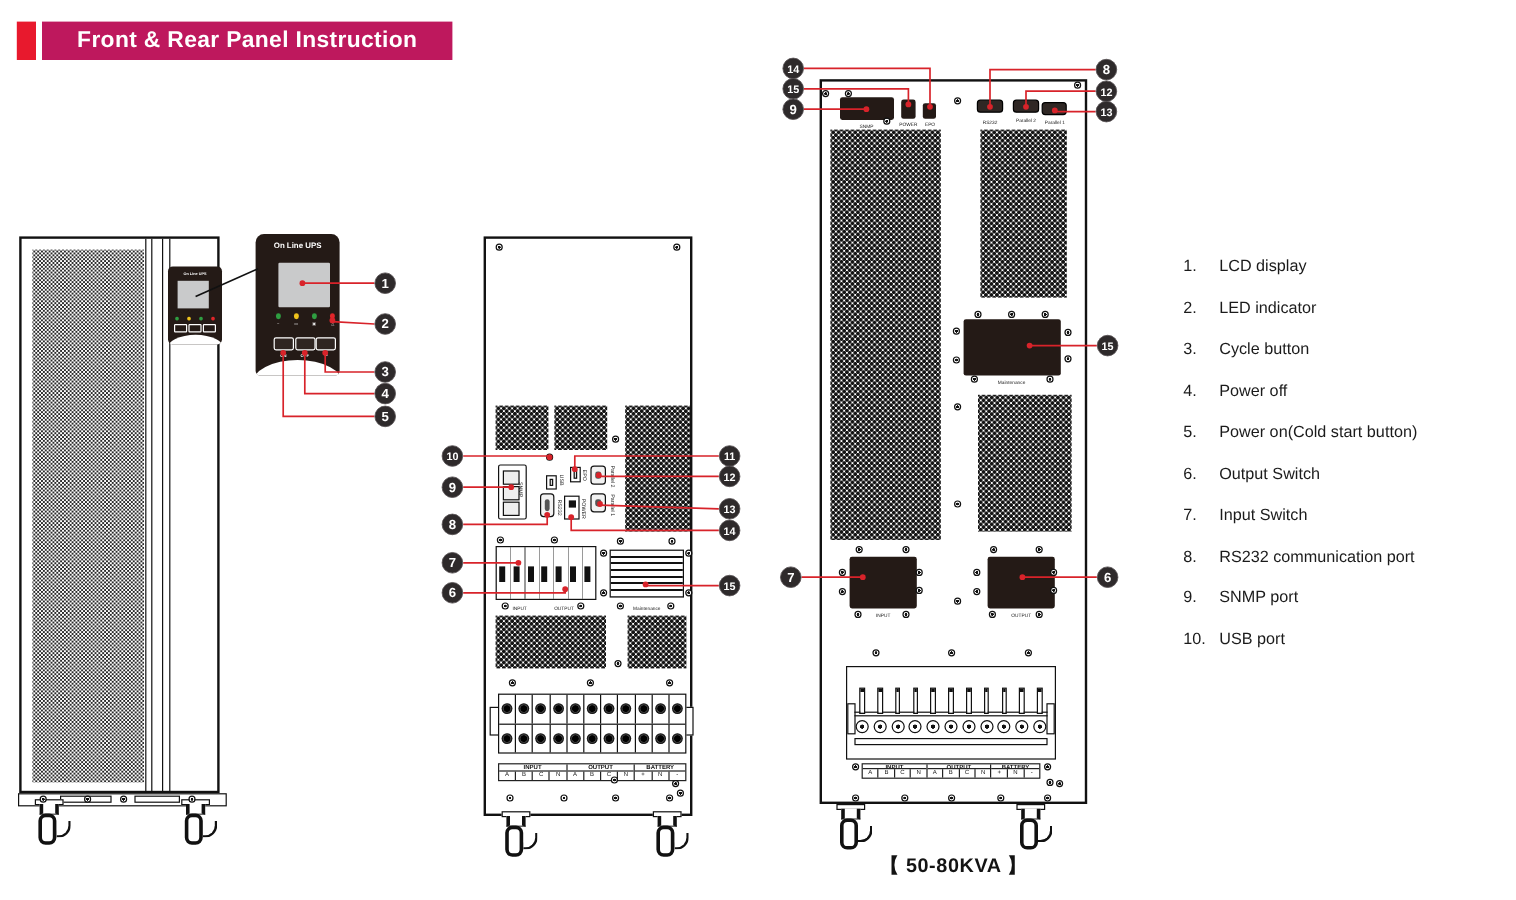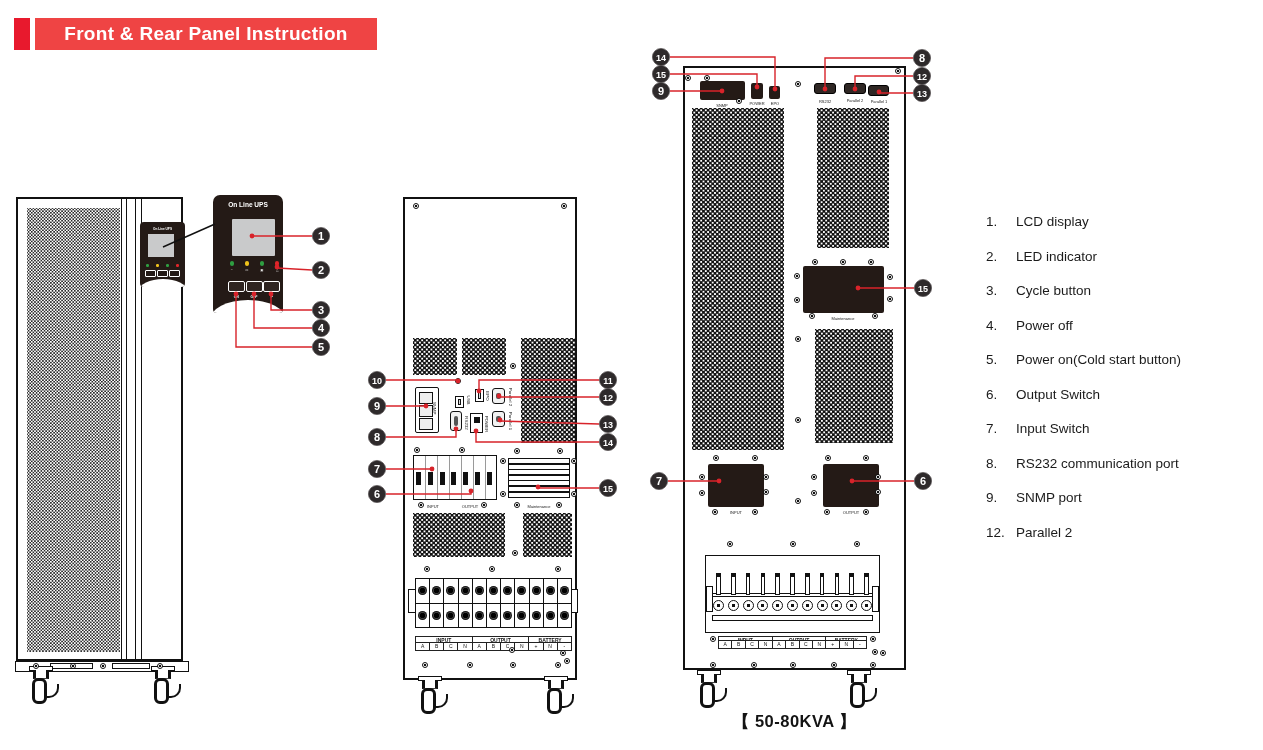--- a/index.html
+++ b/index.html
@@ -2,21 +2,21 @@
 <html><head>
 <meta charset="utf-8">
 <style>
   html,body{margin:0;padding:0;background:#fff;}
   #canvas{position:relative;width:1263px;height:750px;background:#fff;overflow:hidden;
           font-family:"Liberation Sans",sans-serif;}
   .abs{position:absolute;box-sizing:border-box;}
 
   
   .hdr-accent{left:14px;top:18px;width:16px;height:32px;background:#e8192d;}
-  .hdr-bar{left:35px;top:18px;width:342px;height:32px;background:#ef4444;display:flex;align-items:center;justify-content:center;}
+  .hdr-bar{left:35px;top:18px;width:342px;height:32px;background:#be185d;display:flex;align-items:center;justify-content:center;}
   .hdr-title{color:#fff;font-weight:bold;font-size:19px;letter-spacing:.3px;}
 
   
   .box{border:2px solid #111;background:#fff;}
   .thin{background:#111;}
   .screw{position:absolute;width:6px;height:6px;border:1px solid #111;border-radius:50%;
          background:radial-gradient(circle,#111 1.1px,#fff 1.3px);box-sizing:border-box;z-index:6;}
   .vent{background-image:radial-gradient(circle,#121212 1.5px,rgba(0,0,0,0) 1.7px),
                          radial-gradient(circle,#121212 1.5px,rgba(0,0,0,0) 1.7px);
         background-size:4.6px 4.6px;background-position:0 0,2.3px 2.3px;}
@@ -500,22 +500,22 @@
       </div>
       <div class="legend-item">
         <div class="lnum">8.</div>
         <div class="llabel">RS232 communication port</div>
       </div>
       <div class="legend-item">
         <div class="lnum">9.</div>
         <div class="llabel">SNMP port</div>
       </div>
       <div class="legend-item">
-        <div class="lnum">12.</div>
-        <div class="llabel">Parallel 2</div>
+        <div class="lnum">10.</div>
+        <div class="llabel">USB port</div>
       </div>
     </div>
 
   <svg id="overlay" width="1263" height="750" viewBox="0 0 1263 750">
       <polyline points="163,247 215,224" fill="none" stroke="#111" stroke-width="1.4"></polyline>
       <polyline points="252,236 312,236" fill="none" stroke="#d8232a" stroke-width="1.4"></polyline>
       <circle cx="252" cy="236" r="2.4" fill="#d8232a"></circle>
       <circle cx="321" cy="236" r="8.6" fill="#2e2a2b" stroke="#565052" stroke-width="0.7"></circle>
       <text x="321" y="239.6" text-anchor="middle" font-size="11" font-weight="bold" fill="#fff" font-family="Liberation Sans, sans-serif">1</text>
       <polyline points="277,268 312,270" fill="none" stroke="#d8232a" stroke-width="1.4"></polyline>

